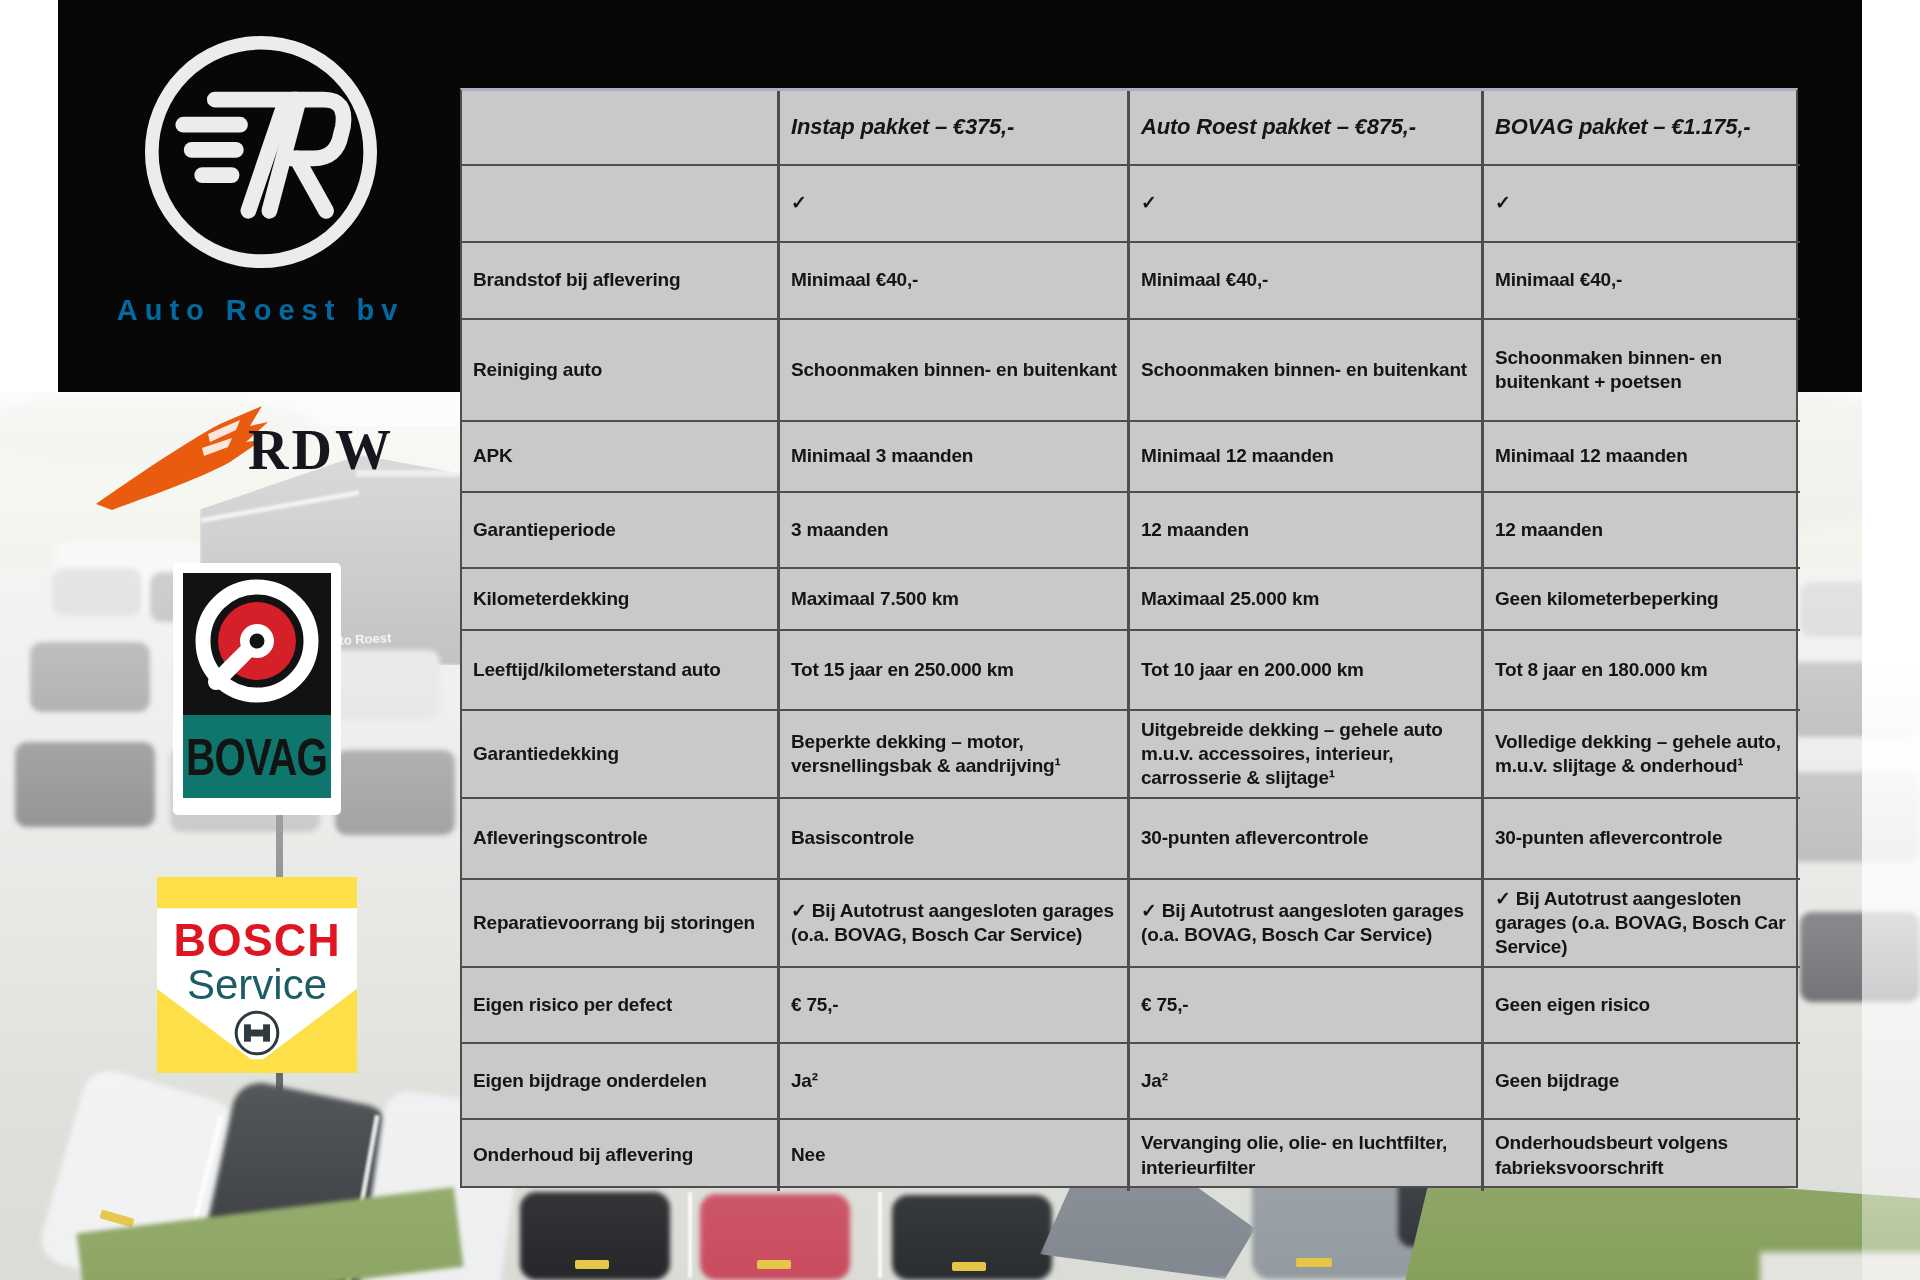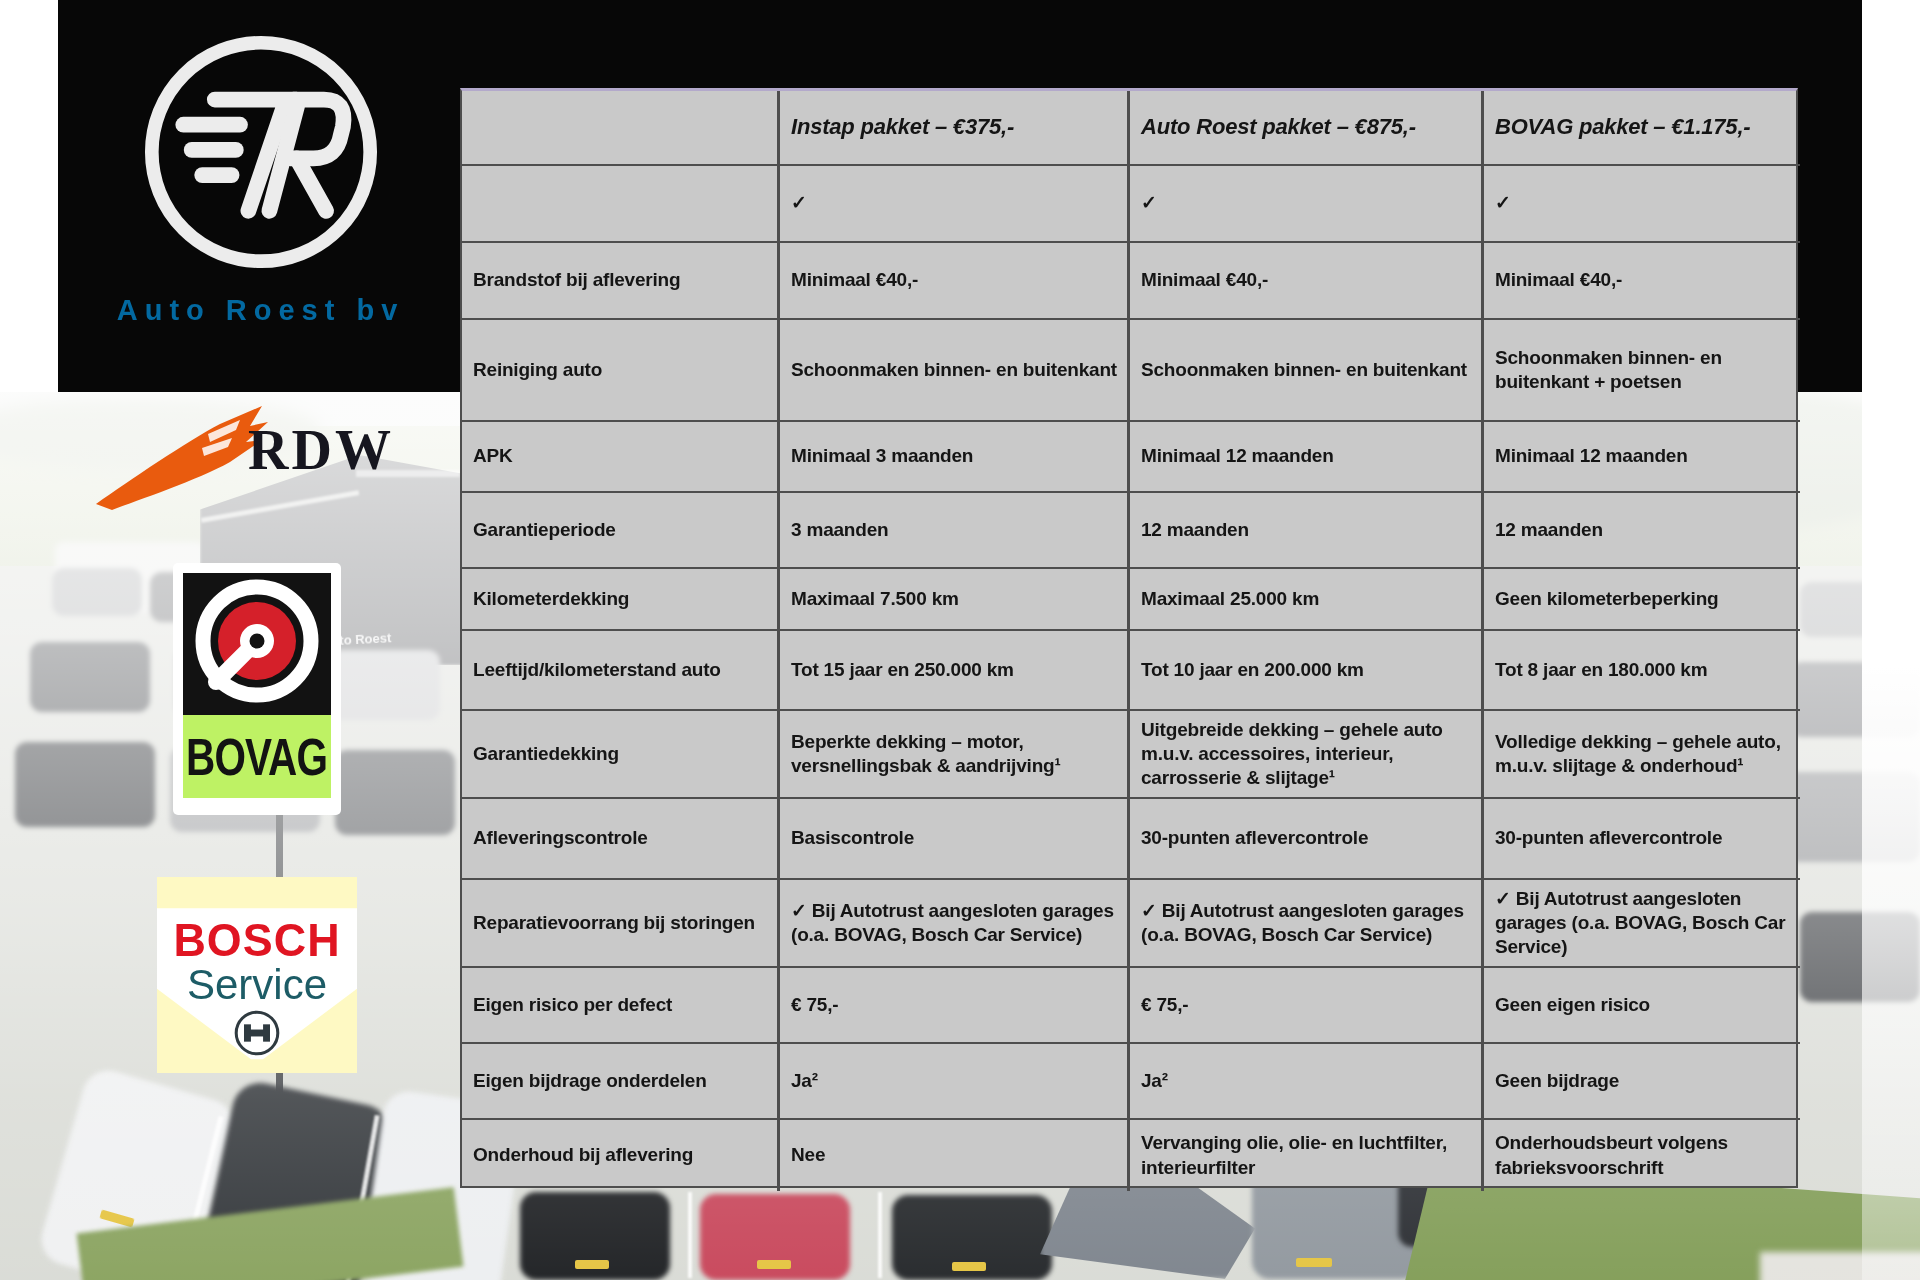--- a/index.html
+++ b/index.html
@@ -46,25 +46,25 @@
   
   .rdw{left:90px;top:398px;width:330px;height:120px;z-index:5;}
   .rdw svg{position:absolute;left:0;top:2px;}
   .rdw-text{position:absolute;left:158px;top:20px;font-family:"Liberation Serif",serif;
             font-weight:bold;font-size:56px;color:#16161f;letter-spacing:3px;}
 
   
   .bovag{left:173px;top:563px;width:168px;height:252px;z-index:5;background:#ffffff;border-radius:5px;
          box-sizing:border-box;padding:10px 10px 0 10px;}
   .bovag-icon{width:148px;height:142px;background:#121212;}
-  .bovag-band{width:148px;height:83px;background:#bef264;display:flex;align-items:center;justify-content:center;}
+  .bovag-band{width:148px;height:83px;background:#0f766e;display:flex;align-items:center;justify-content:center;}
   .bovag-word{font-weight:bold;font-size:44px;color:#131313;letter-spacing:-1px;transform:scale(.92,1.18);}
 
   
-  .bosch{left:157px;top:877px;width:200px;height:196px;z-index:5;background:#fef9c3;position:absolute;}
+  .bosch{left:157px;top:877px;width:200px;height:196px;z-index:5;background:#fde047;position:absolute;}
   .bosch-shield{position:absolute;left:0;top:0;width:200px;height:196px;background:#ffffff;
         clip-path:polygon(0 16%,100% 16%,100% 57%,53% 93%,47% 93%,0 57%);}
   .bosch-word1{position:absolute;left:0;top:38px;width:200px;text-align:center;
         color:#e01522;font-weight:bold;font-size:44px;letter-spacing:1px;transform:scale(1.02,1.05);}
   .bosch-word2{position:absolute;left:0;top:84px;width:200px;text-align:center;
         color:#1d5c66;font-weight:normal;font-size:42px;}
   .bosch-anchor{position:absolute;left:74px;top:130px;}
 
   
   .pkg-table{left:460px;top:88px;width:1338px;height:1100px;z-index:6;background:#c9c9c9;

